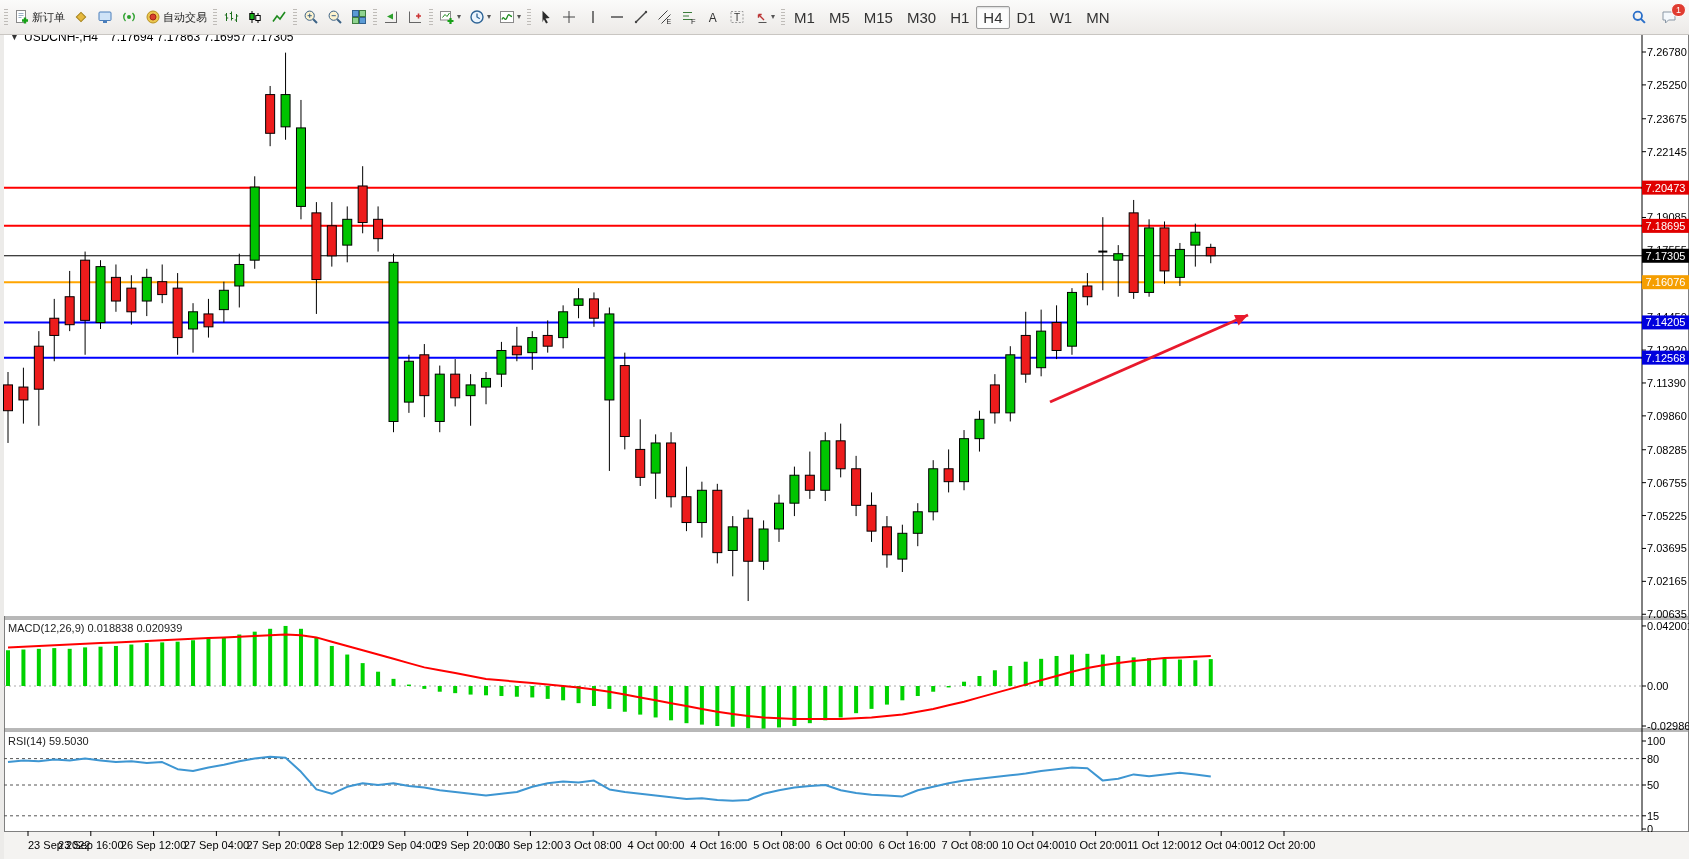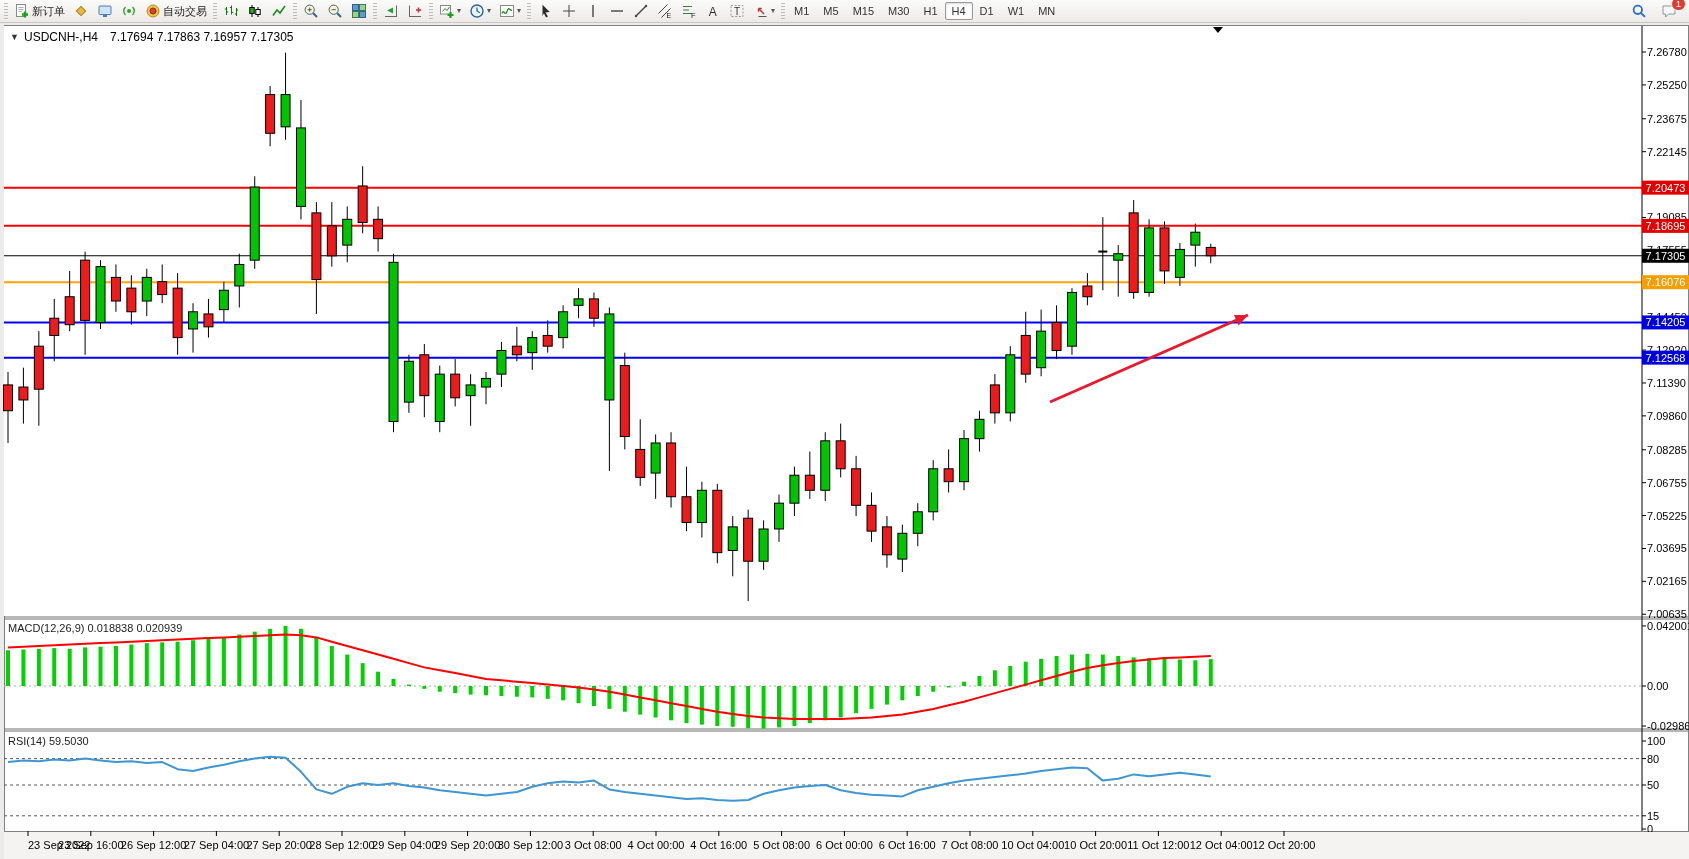--- a/index.html
+++ b/index.html
@@ -1,27 +1,27 @@
 <!DOCTYPE html>
 <html><head>
 <meta charset="utf-8">
 <style>
   html,body{margin:0;padding:0;background:#ecebe9;}
   .app{position:relative;width:1689px;height:859px;overflow:hidden;
        font-family:"Liberation Sans",sans-serif;background:#ecebe9;}
-  .toolbar{position:absolute;left:0;top:0;width:1689px;height:23px;
+  .toolbar{position:absolute;left:0;top:0;width:1689px;height:35px;
            background:linear-gradient(#fbfbfa,#eceae7);border-bottom:1px solid #c9c6c2;
            display:flex;align-items:center;padding-left:2px;box-sizing:border-box;z-index:5;}
   .grip{width:4px;height:16px;margin:0 2px;
         background:repeating-linear-gradient(to bottom,#bfbcb8 0 1px,transparent 1px 3px);}
   .tbtn{display:flex;align-items:center;gap:2px;height:20px;padding:0 3px;border:1px solid transparent;
         border-radius:2px;cursor:default;color:#222;font-size:11px;white-space:nowrap;}
   .tbtn svg{display:block;}
   .caret{font-size:8px;color:#555;line-height:1;}
-  .tf{padding:2px 6px;font-size:11px;color:#333;border:1px solid transparent;border-radius:2px;}
+  .tf{padding:2px 6px;font-size:15px;color:#333;border:1px solid transparent;border-radius:2px;}
   .tf.active{background:#fdfdfd;border:1px solid #9a9a9a;box-shadow:inset 0 1px 2px rgba(0,0,0,.15);text-align:right;}
   .right-icons{margin-left:auto;display:flex;align-items:center;padding-right:8px;gap:6px;}
   .chat-wrap{position:relative;}
   .chat-badge{position:absolute;top:-4px;right:-6px;background:#e03c31;color:#fff;font-size:9px;
               border-radius:7px;padding:1px 4px;border:1px solid #fff;}
   svg text{font-family:"Liberation Sans",sans-serif;}
   #chart-svg{position:absolute;left:0;top:24px;}
 </style>
 </head>
 <body>

